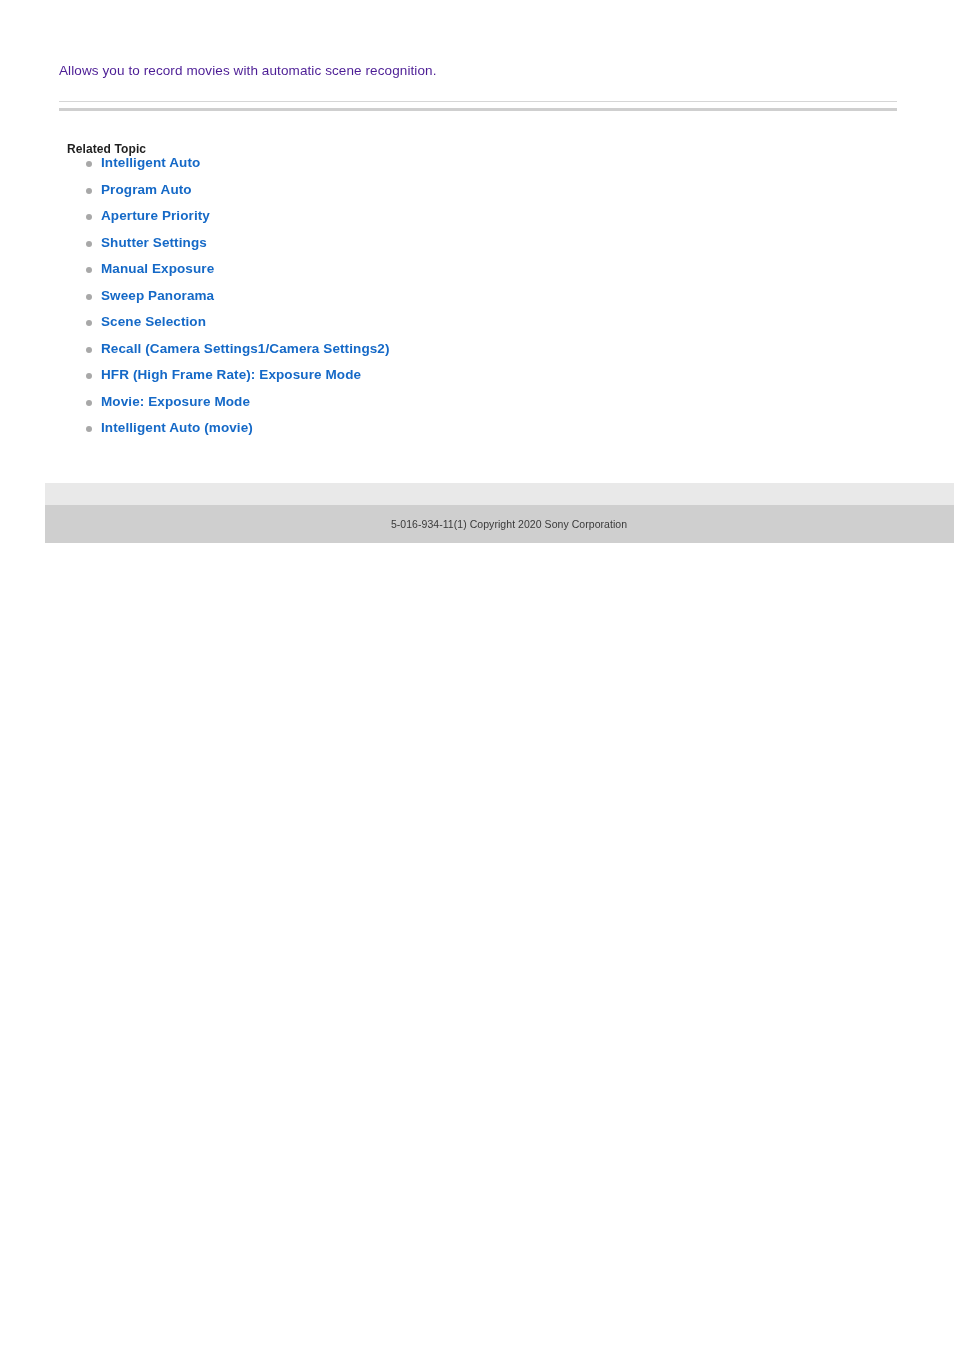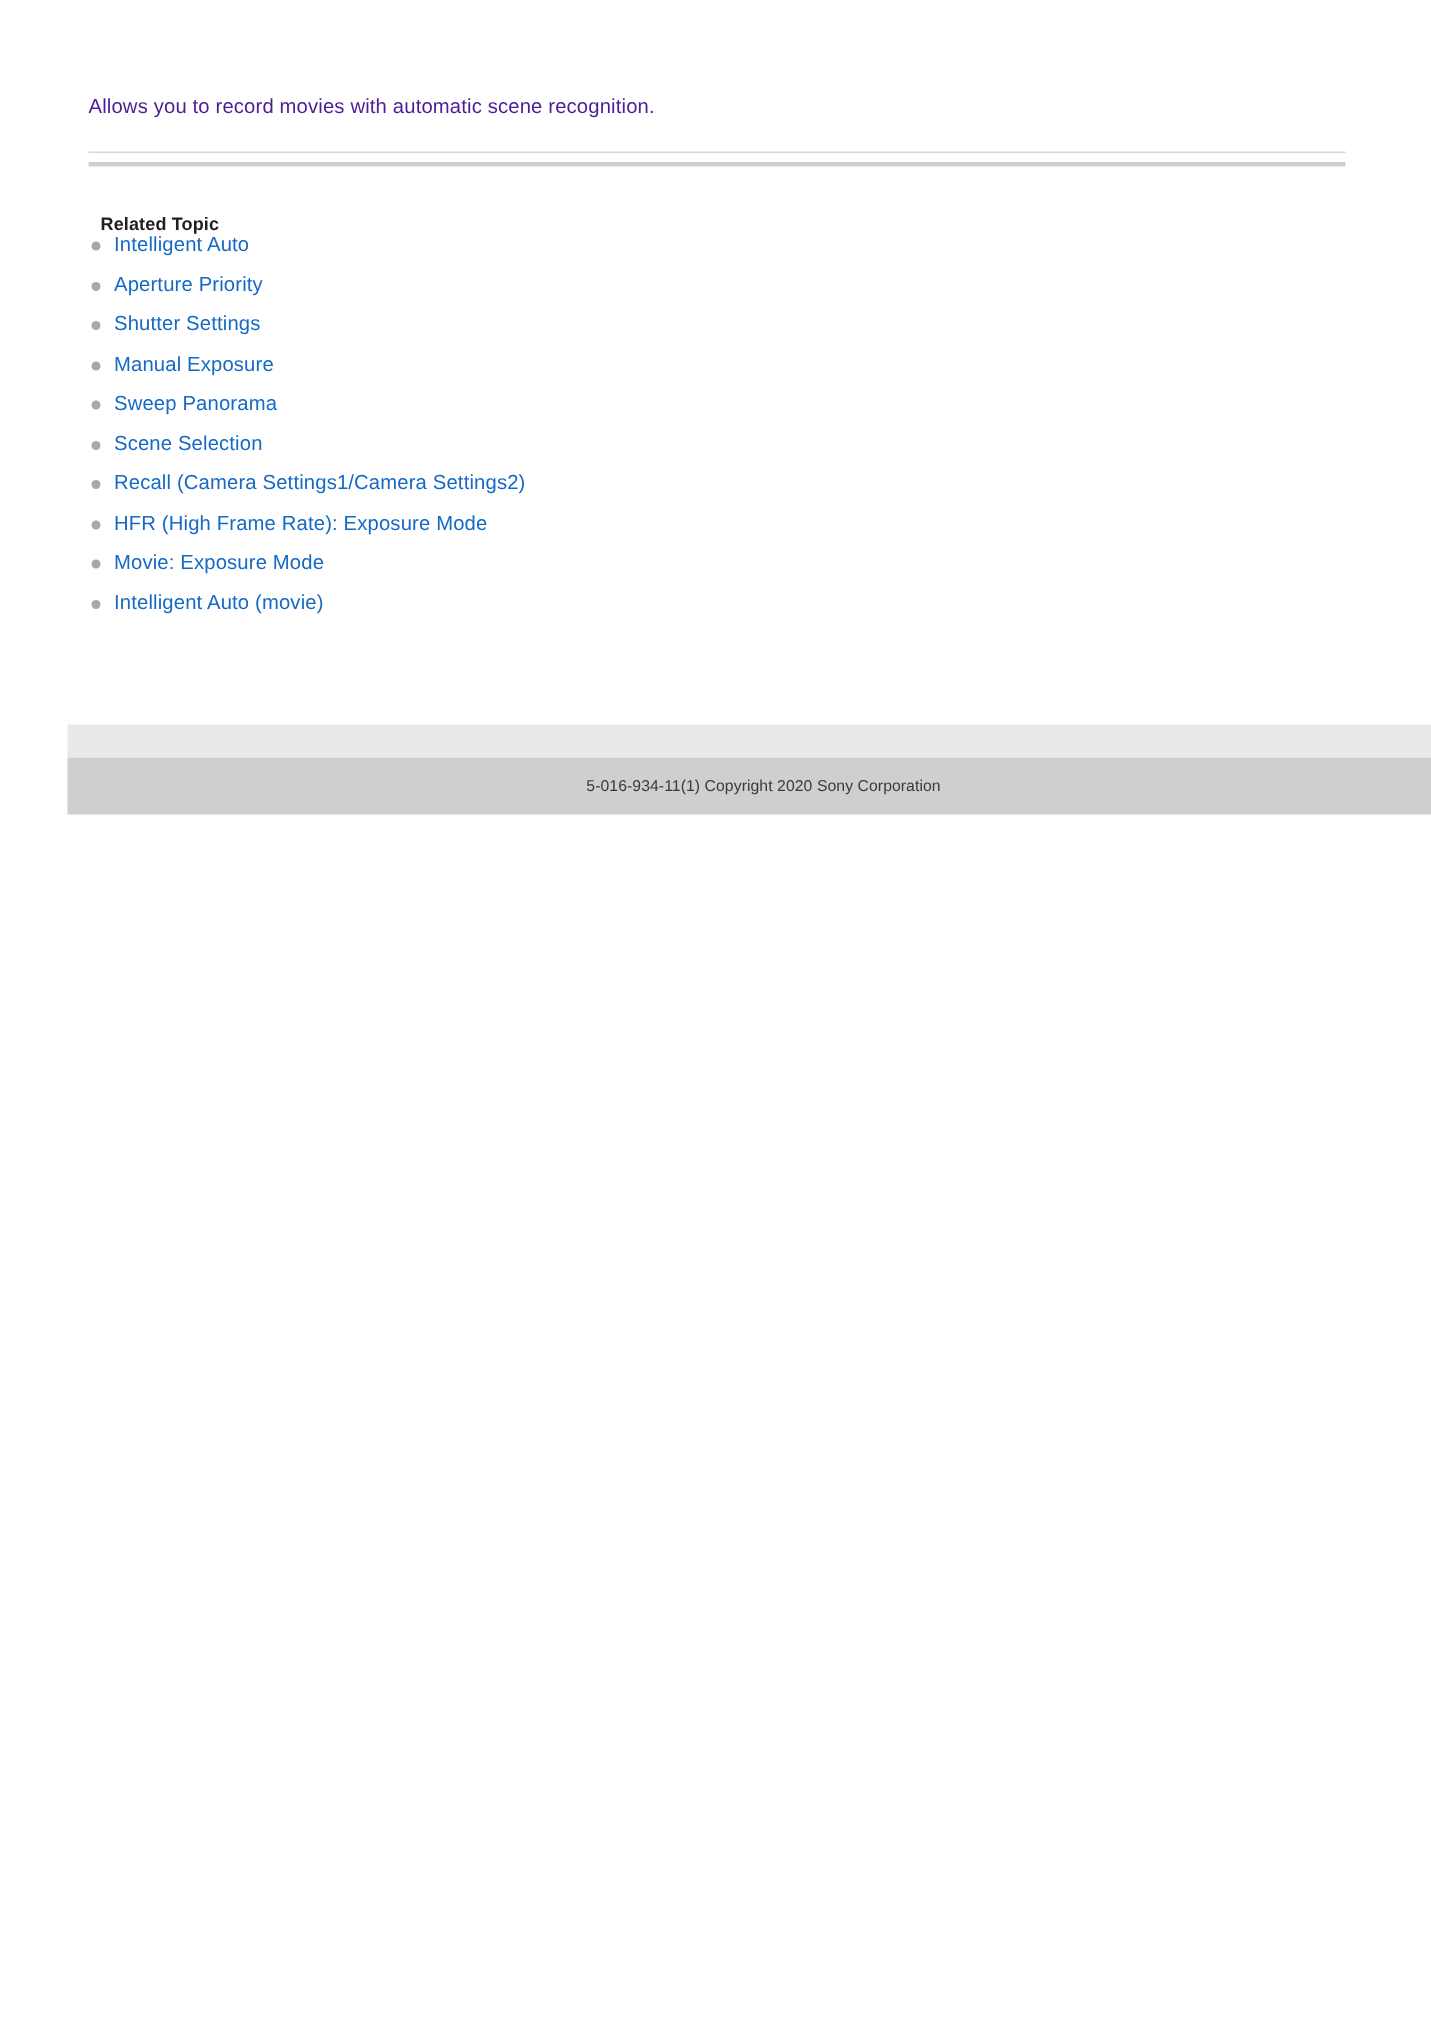--- a/index.html
+++ b/index.html
@@ -65,26 +65,27 @@
     left: 67px;
     top: 132px;
     font-size: 12px;
     font-weight: bold;
     color: #1f1f1f;
     letter-spacing: 0.1px;
   }
 
   .related-list {
     position: absolute;
-    left: 52px;
+    left: 77px;
     top: 155px;
     width: 840px;
     list-style: none;
     margin: 0;
     padding: 0;
+    font-weight: bold;
   }
   .related-list li {
     position: relative;
     height: 26.5px;
     padding-left: 24px;
     display: block;
   }
   .bullet-icon {
     position: absolute;
     left: 9px;
@@ -145,20 +146,24 @@
 
   <h2 class="related-heading">Related Topic</h2>
 
   <ul class="related-list">
     <li>
       <span class="bullet-icon"></span>
       <a href="#" class="topic-link">Intelligent Auto</a>
     </li>
     <li>
       <span class="bullet-icon"></span>
+      <a href="#" class="topic-link">Program Auto</a>
+    </li>
+    <li>
+      <span class="bullet-icon"></span>
       <a href="#" class="topic-link">Aperture Priority</a>
     </li>
     <li>
       <span class="bullet-icon"></span>
       <a href="#" class="topic-link">Shutter Settings</a>
     </li>
     <li>
       <span class="bullet-icon"></span>
       <a href="#" class="topic-link">Manual Exposure</a>
     </li>

